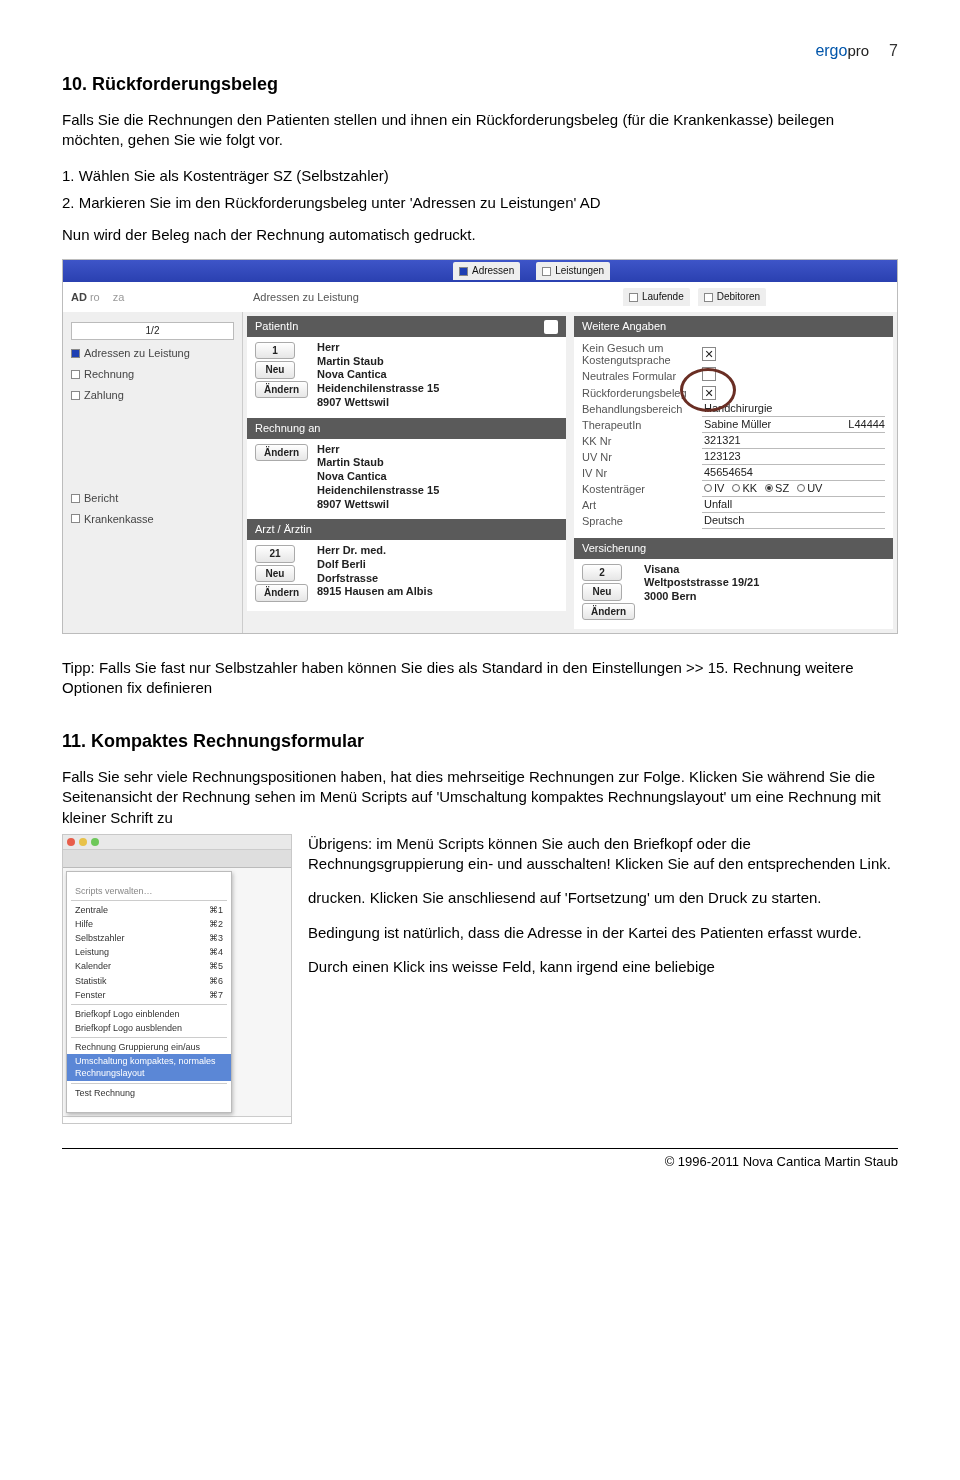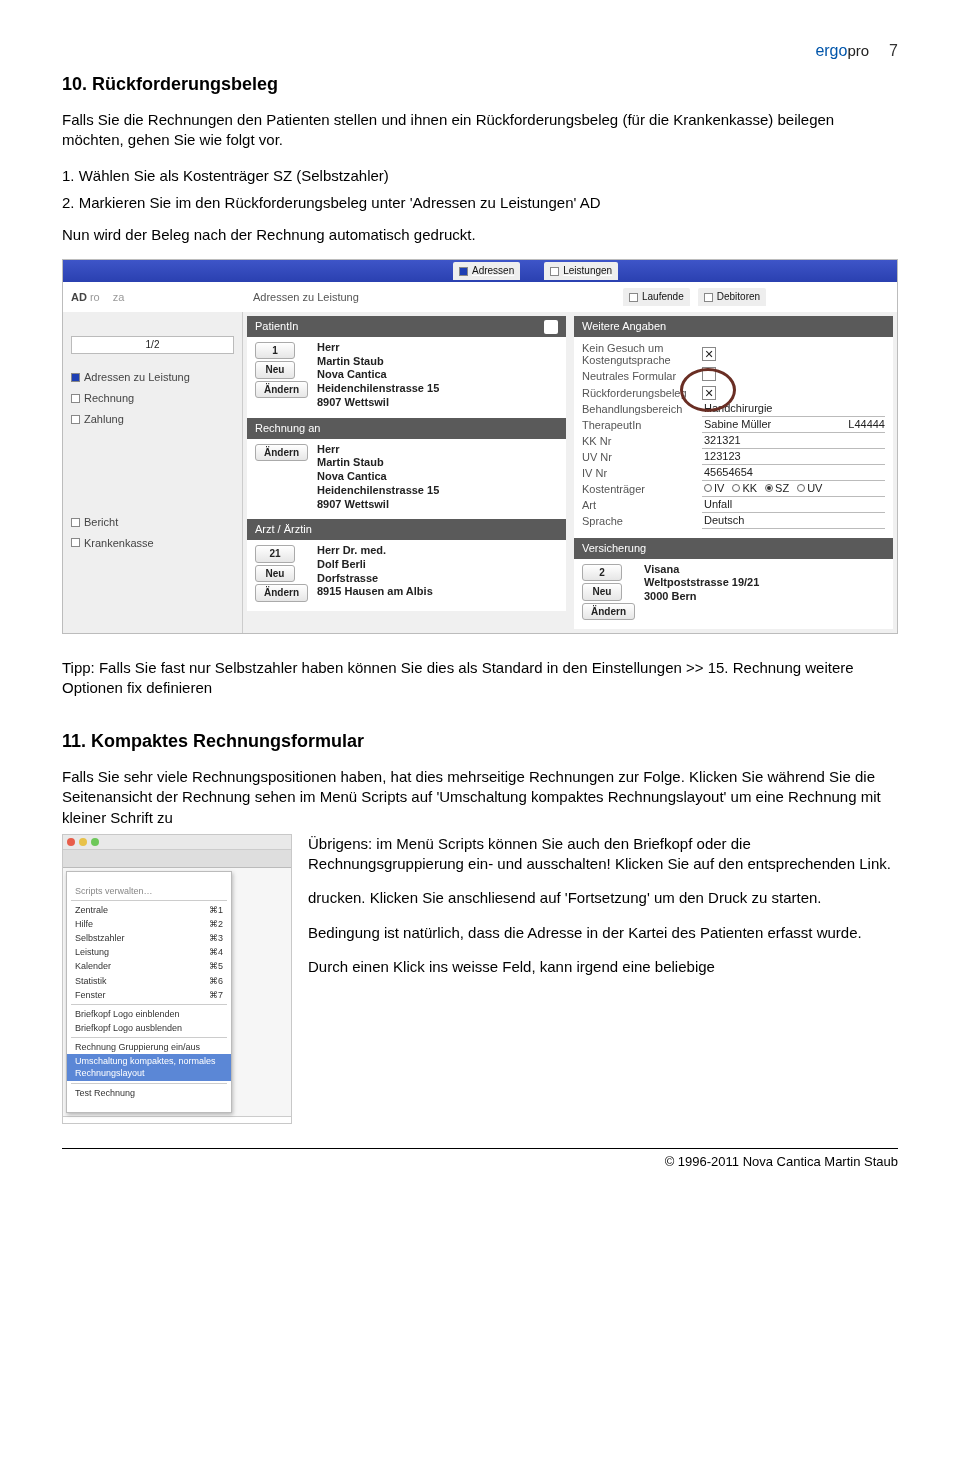--- a/index.html
+++ b/index.html
@@ -10,32 +10,32 @@
   .brand-pro { color: #222; }
   .pagenum { color: #333; font-size: 16px; }
   h2.sec { font-family: Verdana, Arial, sans-serif; font-size: 18px; font-weight: bold; margin: 10px 0 14px 0; }
   p { margin: 0 0 14px 0; }
   .intro { margin-bottom: 16px; }
   ol.none { list-style: none; padding: 0; margin: 0 0 12px 0; }
   ol.none li { margin-bottom: 6px; }
 
   
   .shot1 { width: 100%; border: 1px solid #bcbcbc; background: #f0f0f0; font-size: 11px; color: #222; margin: 6px 0 24px 0; }
-  .shot1 .bluebar { background: linear-gradient(#3e55c8, #2a40b0); height: 22px; display: flex; align-items: center; gap: 24px; padding-left: 390px; color: #fff; text-decoration: underline; }
+  .shot1 .bluebar { background: linear-gradient(#3e55c8, #2a40b0); height: 22px; display: flex; align-items: center; gap: 16px; padding-left: 390px; color: #fff; }
   .minitab { display: inline-flex; align-items: center; gap: 4px; background: #eee; color: #111; border-radius: 2px 2px 0 0; padding: 2px 6px; font-size: 10px; }
   .chk { width: 9px; height: 9px; background: #fff; border: 1px solid #888; display: inline-block; }
   .chk.on { background: #1e3fb3; }
   .shot1 .row2 { display: flex; background: #fff; height: 30px; align-items: center; }
   .shot1 .row2 .lbl { width: 180px; padding-left: 8px; color: #444; font-size: 11px; font-weight: bold; }
   .shot1 .row2 .cnt { width: 380px; padding-left: 10px; font-size: 11px; color: #555; }
   .tabs2 { display: flex; gap: 8px; }
   .shot1 .body { display: flex; }
   .sidebar { width: 180px; background: #efefef; padding: 8px 8px; border-right: 1px solid #ccc; }
   .side-item { display: flex; align-items: center; gap: 4px; margin: 6px 0; font-size: 11px; color: #444; }
-  .navfld { background: #fff; border: 1px solid #bbb; height: 18px; margin: 16px 0; }
+  .navfld { background: #fff; border: 1px solid #bbb; height: 18px; margin: 2px 0; }
   .main1 { flex: 1; display: flex; }
   .col { flex: 1; padding: 4px; }
   .darkhdr { background: #5a5a5a; color: #fff; padding: 3px 8px; font-size: 11px; display: flex; justify-content: space-between; align-items: center; }
   .gearbox { width: 14px; height: 14px; background: #fff; border-radius: 2px; }
   .block { padding: 4px 8px 8px 8px; background: #fff; }
   .btn1 { display: inline-block; border: 1px solid #aaa; border-radius: 3px; background: linear-gradient(#fff,#e6e6e6); padding: 1px 8px; font-size: 10px; margin: 1px 0; min-width: 40px; text-align: center; }
   .colpair { display: flex; gap: 6px; font-weight: bold; }
   .colpair .l { width: 56px; }
   .addr { line-height: 1.25; }
   .rowf { display: flex; align-items: center; margin: 1px 0; }

